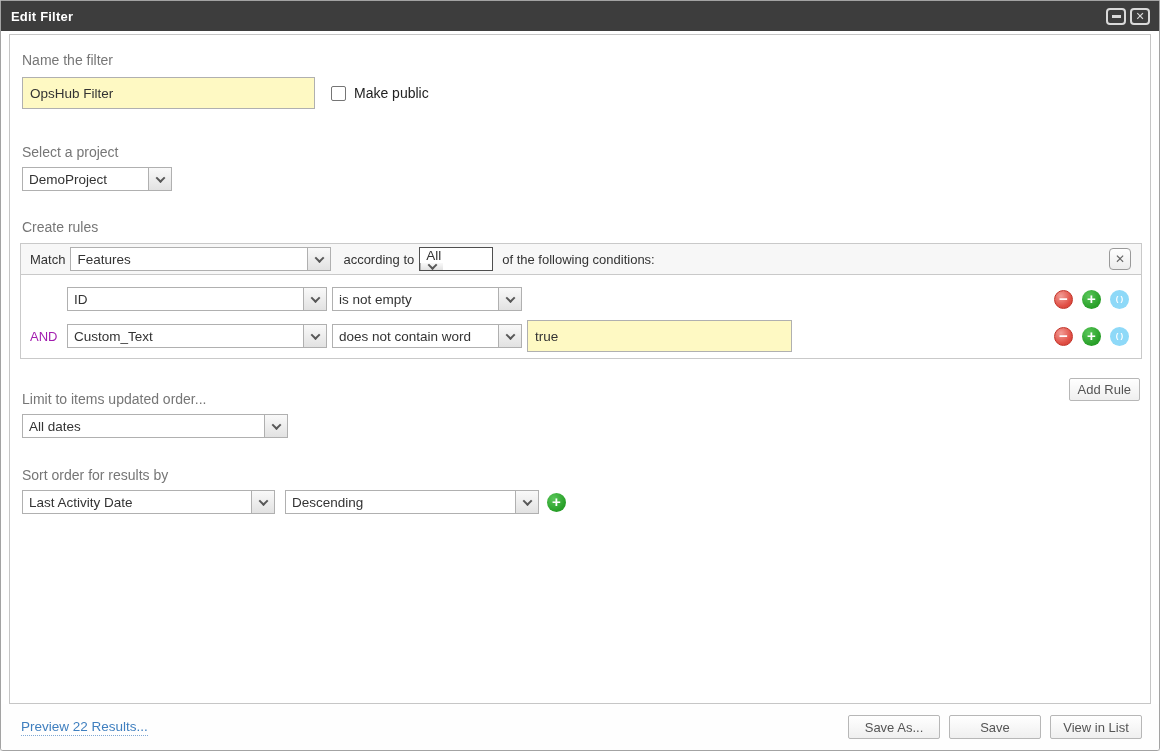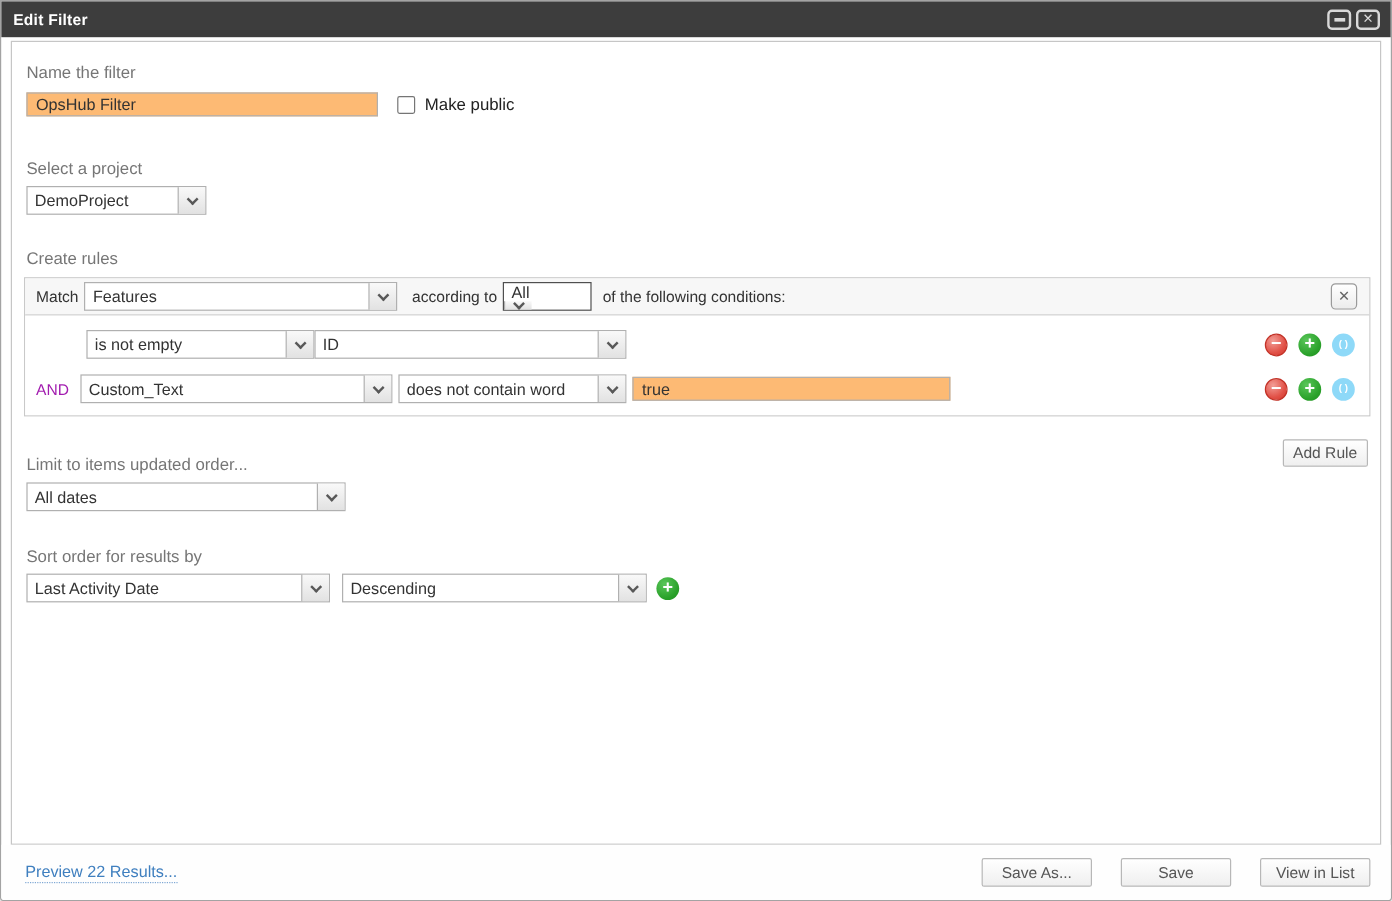--- a/index.html
+++ b/index.html
@@ -35,21 +35,21 @@
     border:1px solid #c6c6c6; background:#fff;
     overflow:hidden;
   }
   .panel-inner { padding:17px 10px 0 12px; }
 
   .sec-label { color:#767676; font-weight:normal; font-size:14px; line-height:17px; }
 
   .row { display:flex; align-items:center; }
 
   .text-input {
-    height:20px; border:1px solid #b0b0b0; background:#fdba74;
+    height:32px; border:1px solid #b0b0b0; background:#fef9c3;
     padding:0 7px; font-size:13.5px; color:#333;
     font-family:"Liberation Sans","DejaVu Sans",sans-serif; outline:none;
   }
 
   
   .dropdown {
     height:24px; border:1px solid #b0b0b0; background:#fff;
     display:flex; align-items:stretch; cursor:pointer; flex:none;
   }
   .dropdown.dark-border { border-color:#4f4f4f;flex-direction:column; }
@@ -128,21 +128,21 @@
 
   
   .footer {
     height:46px; flex:none; display:flex; align-items:center;
     padding:0 17px 0 20px; background:#fefefe;
   }
   .preview-link {
     color:#3f7fbf; font-size:13.5px; cursor:pointer;
     border-bottom:1px dotted #7fa8d4; padding-bottom:1px;
   }
-  .footer-buttons { margin-left:auto; display:flex; gap:24px; }
+  .footer-buttons { margin-left:auto; display:flex; gap:9px; }
   .footer-btn { width:92px; height:24px; }
 </style>
 </head>
 <body>
 
 <div class="window">
 
   <div class="titlebar">
     <span class="titlebar-title">Edit Filter</span>
     <div class="titlebar-icons">
@@ -194,28 +194,28 @@
           <span class="txt" style="margin-left:9px">of the following conditions:</span>
           <span class="panel-close">
               <span>✕</span>
             </span>
         </div>
 
         <div class="rules-body">
 
           <div class="rule-row">
             <span class="and-col"></span>
+            <div class="dropdown" style="width:260px">
+              <span class="dd-value">ID</span>
+              <span class="dd-arrow">
+                  <i class="chev"></i>
+                </span>
+            </div>
             <div class="dropdown" style="width:190px; margin-left:5px">
               <span class="dd-value">is not empty</span>
-              <span class="dd-arrow">
-                  <i class="chev"></i>
-                </span>
-            </div>
-            <div class="dropdown" style="width:260px">
-              <span class="dd-value">ID</span>
               <span class="dd-arrow">
                   <i class="chev"></i>
                 </span>
             </div>
             <div class="icon-group">
               <span class="icon-circle icon-red">
                   <span>−</span>
                 </span>
               <span class="icon-circle icon-green">
                   <span>+</span>

